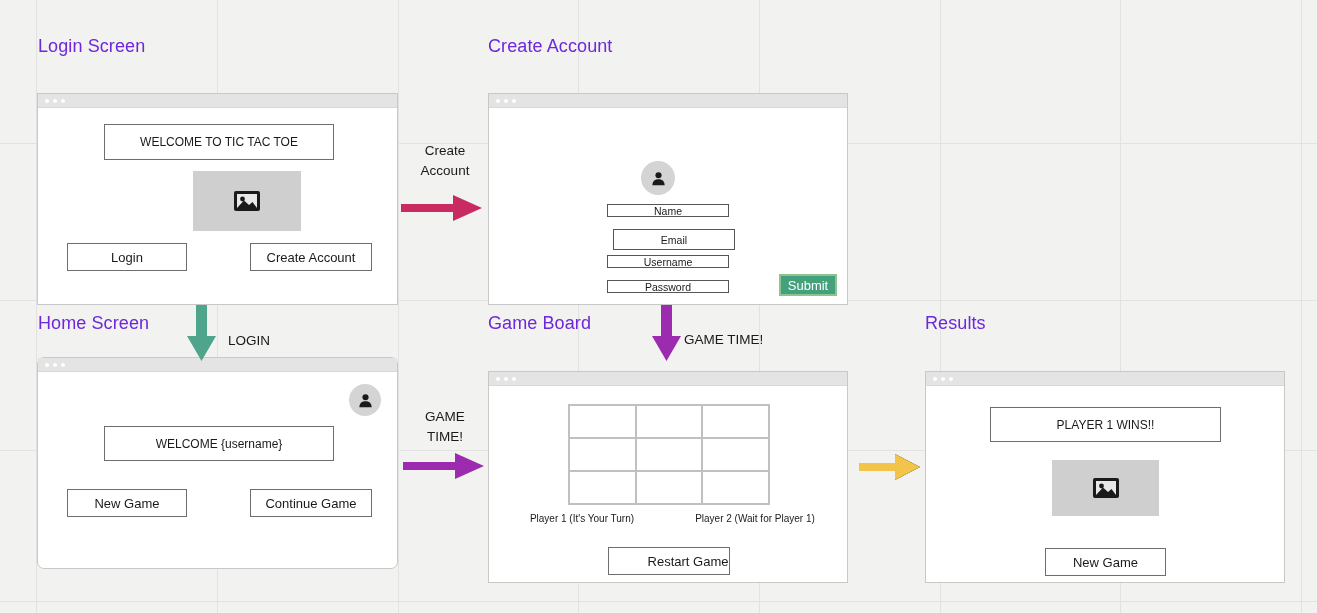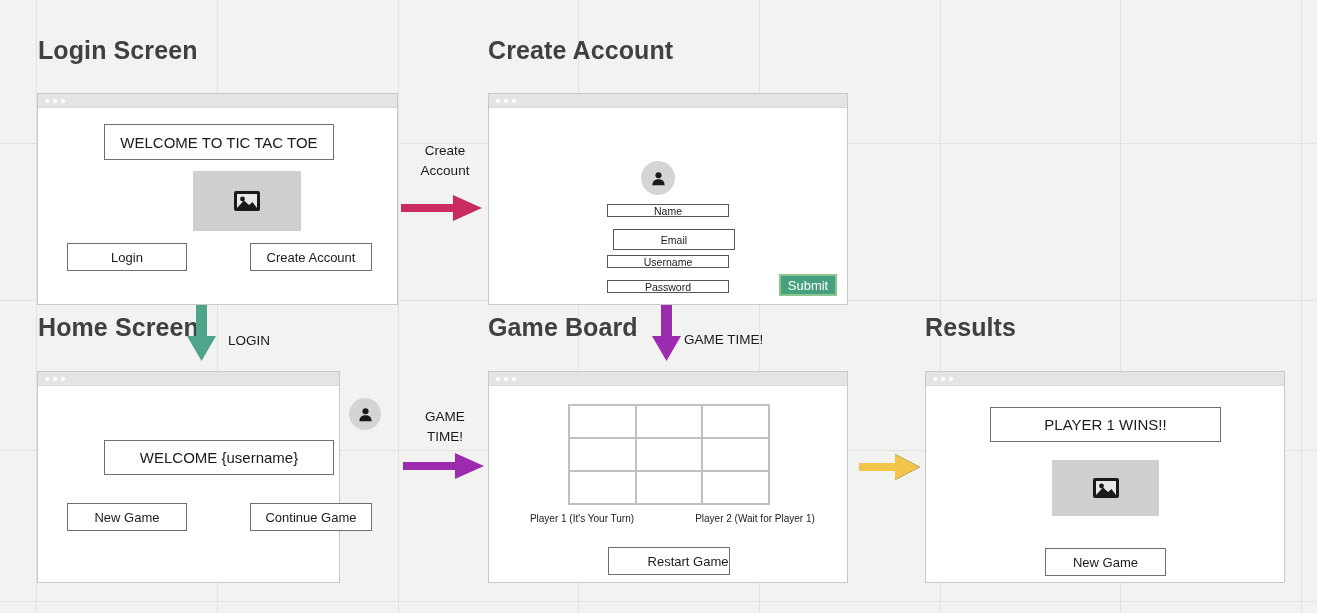--- a/index.html
+++ b/index.html
@@ -12,23 +12,23 @@
   #canvas { position: relative; width: 1317px; height: 613px; background: #f2f2f1; }
 
   
   .gridline { position: absolute; background: #e2e2e1; }
   .gridline.v { width: 1px; top: 0; height: 613px; }
   .gridline.h { height: 1px; left: 0; width: 1317px; }
 
   
   .section-title {
     position: absolute;
-    font-size: 25px;
-    color: #404040;
-    font-weight: 700;
+    font-size: 18px;
+    color: #6d28d9;
+    font-weight: 400;
     letter-spacing: .1px;
     white-space: nowrap;
   }
 
   
   .window {
     position: absolute;
     background: #ffffff;
     border: 1px solid #c8c8c8;
     box-shadow: 0 0 0 0 rgba(0,0,0,0);
@@ -50,21 +50,21 @@
     position: absolute;
     border: 1px solid #6e6e6e;
     background: #ffffff;
     display: flex;
     align-items: center;
     justify-content: center;
     color: #1a1a1a;
     font-size: 13px;
     white-space: nowrap;
   }
-  .wf-banner { font-size: 15px; text-align: center; }
+  .wf-banner { font-size: 12px; text-align: center; }
   .wf-field {
     position: absolute;
     border: 1px solid #555;
     background: #fff;
     display: flex; align-items: center; justify-content: center;
     font-size: 10.5px; color: #1a1a1a;
   }
   .wf-submit {
     position: absolute;
     background: #45a07e;
@@ -185,21 +185,21 @@
         </svg>
       </div>
       <div class="wf-field" style="left:118px; top:96px; width:122px; height:13px;">Name</div>
       <div class="wf-field" style="left:124px; top:121px; width:122px; height:21px;">Email</div>
       <div class="wf-field" style="left:118px; top:147px; width:122px; height:13px;">Username</div>
       <div class="wf-field" style="left:118px; top:172px; width:122px; height:13px;">Password</div>
       <div class="wf-submit" style="left:290px; top:166px; width:58px; height:22px;">Submit</div>
     </div>
   </div>
 
-  <div class="window" style="left:37px; top:371px; width:303px; height:212px;">
+  <div class="window" style="left:37px; top:357px; width:361px; height:212px;border-radius:7px;">
     <div class="titlebar">
       <span class="dot"></span>
       <span class="dot"></span>
       <span class="dot"></span>
     </div>
     <div class="winbody">
       <div class="avatar" style="left:311px; top:12px; width:32px; height:32px;">
         <svg width="17" height="17" viewBox="0 0 20 20" aria-hidden="true">
           <circle cx="10" cy="6.2" r="3.6" fill="#1a1a1a"></circle>
           <path d="M2.8 18 C2.8 12.9 6.1 11 10 11 C13.9 11 17.2 12.9 17.2 18 Z" fill="#1a1a1a"></path>

